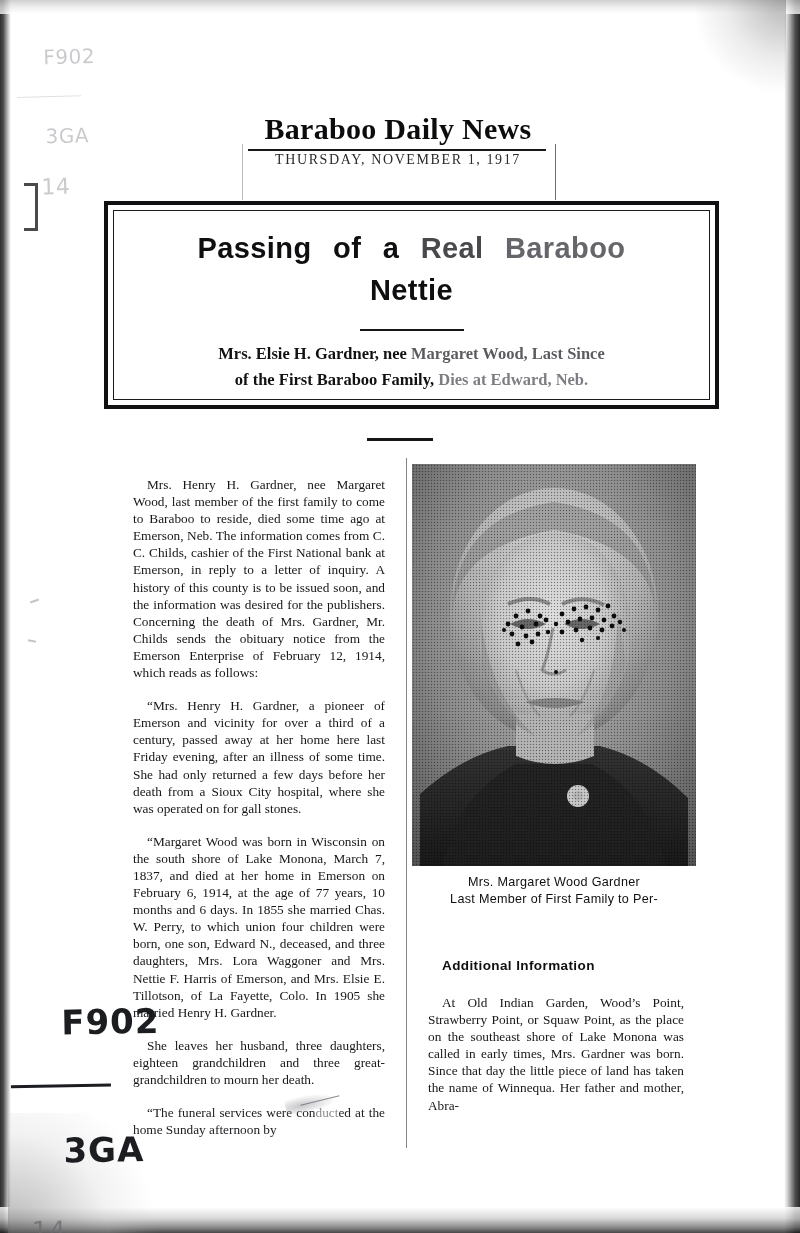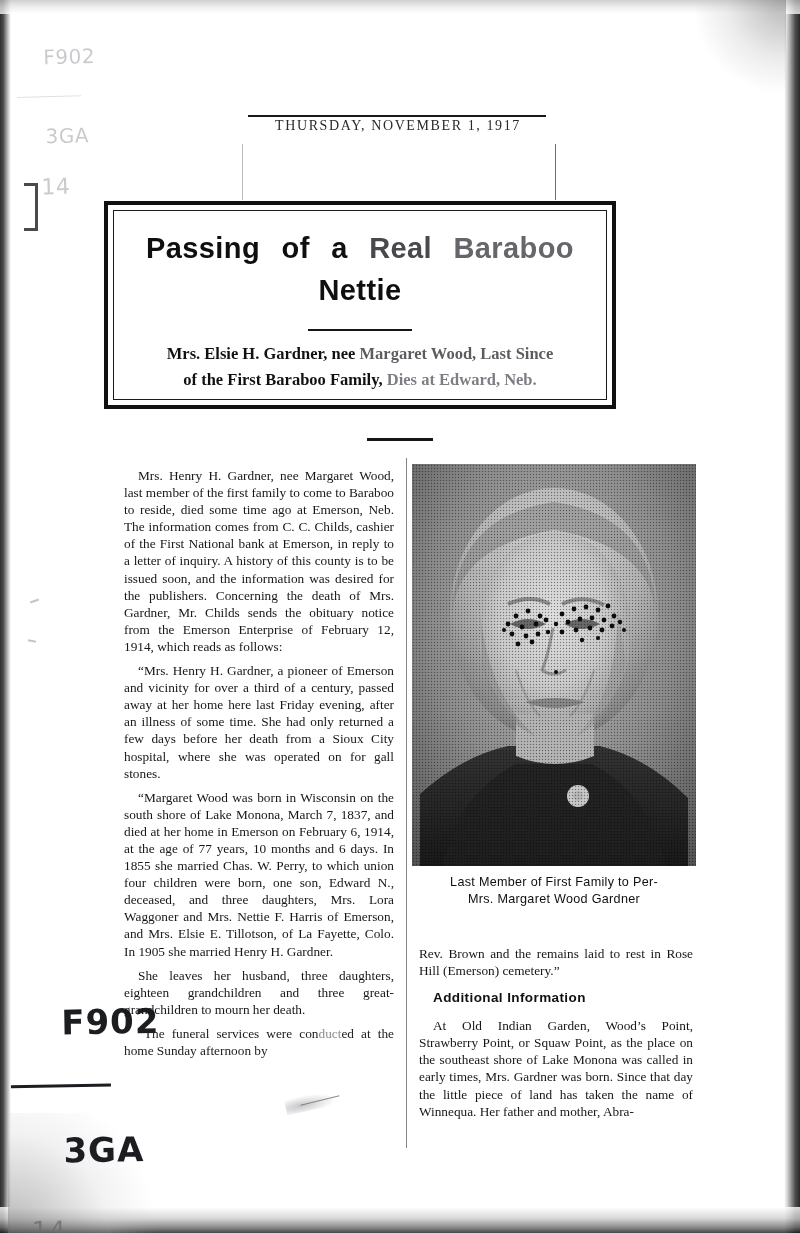--- a/index.html
+++ b/index.html
@@ -148,21 +148,21 @@
     background: #2f2f31; opacity: .7;
   }
   .masthead-sidebar-l {
     position: absolute; left: -6px; top: 32px; width: 1px; height: 56px;
     background: #6d6d6f; opacity: .45;
   }
 
   
   .headline-box {
     position: absolute;
-    left: 104px; top: 201px; width: 512px; height: 208px;
+    left: 104px; top: 201px; width: 615px; height: 208px;
     border: 4px solid #131315;
     background: #ffffff;
     box-sizing: border-box;
   }
   .headline-box-inner {
     position: absolute; left: 5px; top: 5px; right: 5px; bottom: 5px;
     border: 1px solid #1c1c1e;
     box-sizing: border-box;
   }
   .headline {
@@ -210,21 +210,21 @@
   
   .col {
     position: absolute;
     font-family: "Liberation Serif", "DejaVu Serif", serif;
     font-size: 13.3px;
     line-height: 17.1px;
     color: #18181b;
     text-align: justify;
     text-align-last: left;
   }
-  .col p { margin: 7px; text-indent: 14px; }
+  .col p { margin: 16px; text-indent: 14px; }
   .col p.noindent { text-indent: 0; }
 
   .col-left {
     left: 117px; top: 460px; width: 284px;
   }
   .col-right {
     left: 412px; top: 938px; width: 288px;
   }
   .col-rule {
     position: absolute;
@@ -322,20 +322,21 @@
     <span class="num14">14</span>
   </div>
 
   <div class="margin-bracket"></div>
   <div class="margin-tick" style="left:30px; top:600px; width:9px; height:2px; transform:rotate(-20deg);"></div>
   <div class="margin-tick" style="left:28px; top:640px; width:8px; height:2px; transform:rotate(12deg);"></div>
 
   <div class="masthead">
     <div class="masthead-sidebar-l"></div>
     <div class="masthead-sidebar-r"></div>
+    <div class="masthead-title">Baraboo Daily News</div>
     <div class="masthead-rule"></div>
     <div class="masthead-date">THURSDAY, NOVEMBER 1, 1917</div>
   </div>
 
   <div class="headline-box">
     <div class="headline-box-inner"></div>
 
     <div class="headline">
       <span class="hl-line1"><span>Passing</span> <span>of</span> <span>a</span> <span class="fade-2">Real</span> <span class="fade-3">Baraboo</span></span>
       <span class="hl-line2">Nettie</span>
@@ -442,34 +443,33 @@
           <circle cx="212" cy="166" r="2.0"></circle>
         <circle cx="170" cy="176" r="2.2"></circle>
           <circle cx="186" cy="174" r="2.0"></circle>
         <circle cx="144" cy="208" r="2.0"></circle>
       </g>
     </svg>
     <div class="halftone"></div>
   </div>
 
   <div class="photo-caption">
+    <span>Mrs. Margaret Wood Gardner</span>
     <span>Last Member of First Family to Per-</span>
-    <span>Mrs. Margaret Wood Gardner</span>
   </div>
 
   <div class="col col-left">
     <p>Mrs. Henry H. Gardner, nee Margaret Wood, last member of the first family to come to Baraboo to reside, died some time ago at Emerson, Neb. The information comes from C. C. Childs, cashier of the First National bank at Emerson, in reply to a letter of inquiry.  A history of this county is to be issued soon, and the information was desired for the publishers. Concerning the death of Mrs. Gardner, Mr. Childs sends the obituary notice from the Emerson Enterprise of February 12, 1914, which reads as follows:</p>
     <p>“Mrs. Henry H. Gardner, a pioneer of Emerson and vicinity for over a third of a century, passed away at her home here last Friday evening, after an illness of some time. She had only returned a few days before her death from a  Sioux City hospital, where she was operated on for gall stones.</p>
     <p>“Margaret Wood was born in Wisconsin on the south shore of Lake Monona, March 7, 1837, and died at her home in Emerson  on  February 6, 1914, at the age of 77 years, 10 months and 6 days.  In 1855 she married Chas. W. Perry, to which union four children were born, one son, Edward N., deceased, and three daughters, Mrs. Lora Waggoner and Mrs. Nettie F. Harris of Emerson, and Mrs. Elsie E. Tillotson, of La Fayette, Colo.  In 1905 she married Henry H. Gardner.</p>
     <p>She leaves her husband, three daughters, eighteen grandchildren and three great-grandchildren to mourn her death.</p>
     <p class="torn-line"><span>“The funeral services were con</span><span class="smudge">duct</span><span>ed at the home Sunday afternoon by</span></p>
   </div>
 
   <div class="tear-mark"></div>
   <div class="tear-stroke"></div>
 
   <div class="col col-right">
-    <p class="noindent">Rev. Brown and the remains laid to rest in Rose Hill (Emerson) cemetery.”</p>
     <p class="subhead">Additional Information</p>
     <p>At Old  Indian  Garden,  Wood’s Point, Strawberry Point,  or  Squaw Point, as the place on the southeast shore of Lake Monona was called in early times, Mrs. Gardner was born. Since  that  day  the  little  piece  of land has taken the name of Winnequa.  Her father and mother, Abra-</p>
   </div>
 
 </div>
 
 </body></html>

